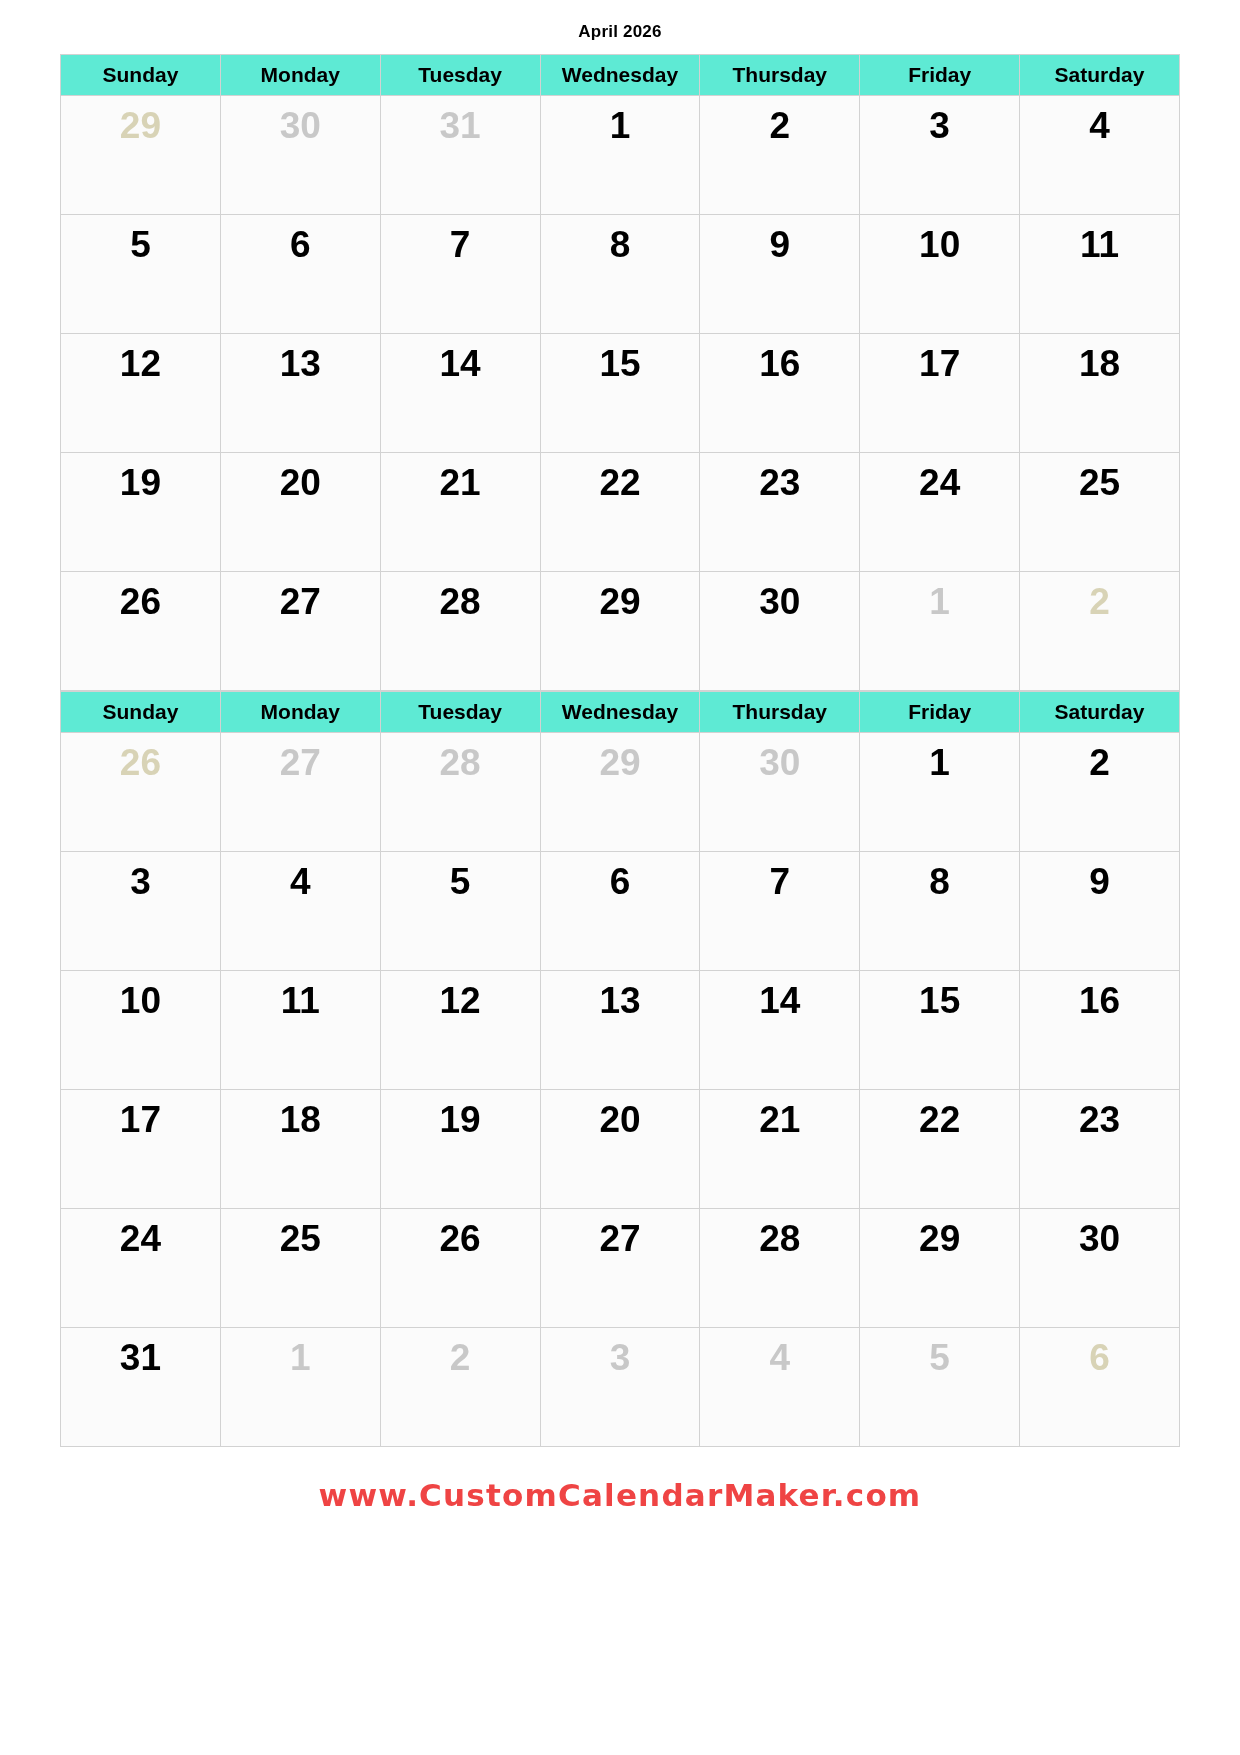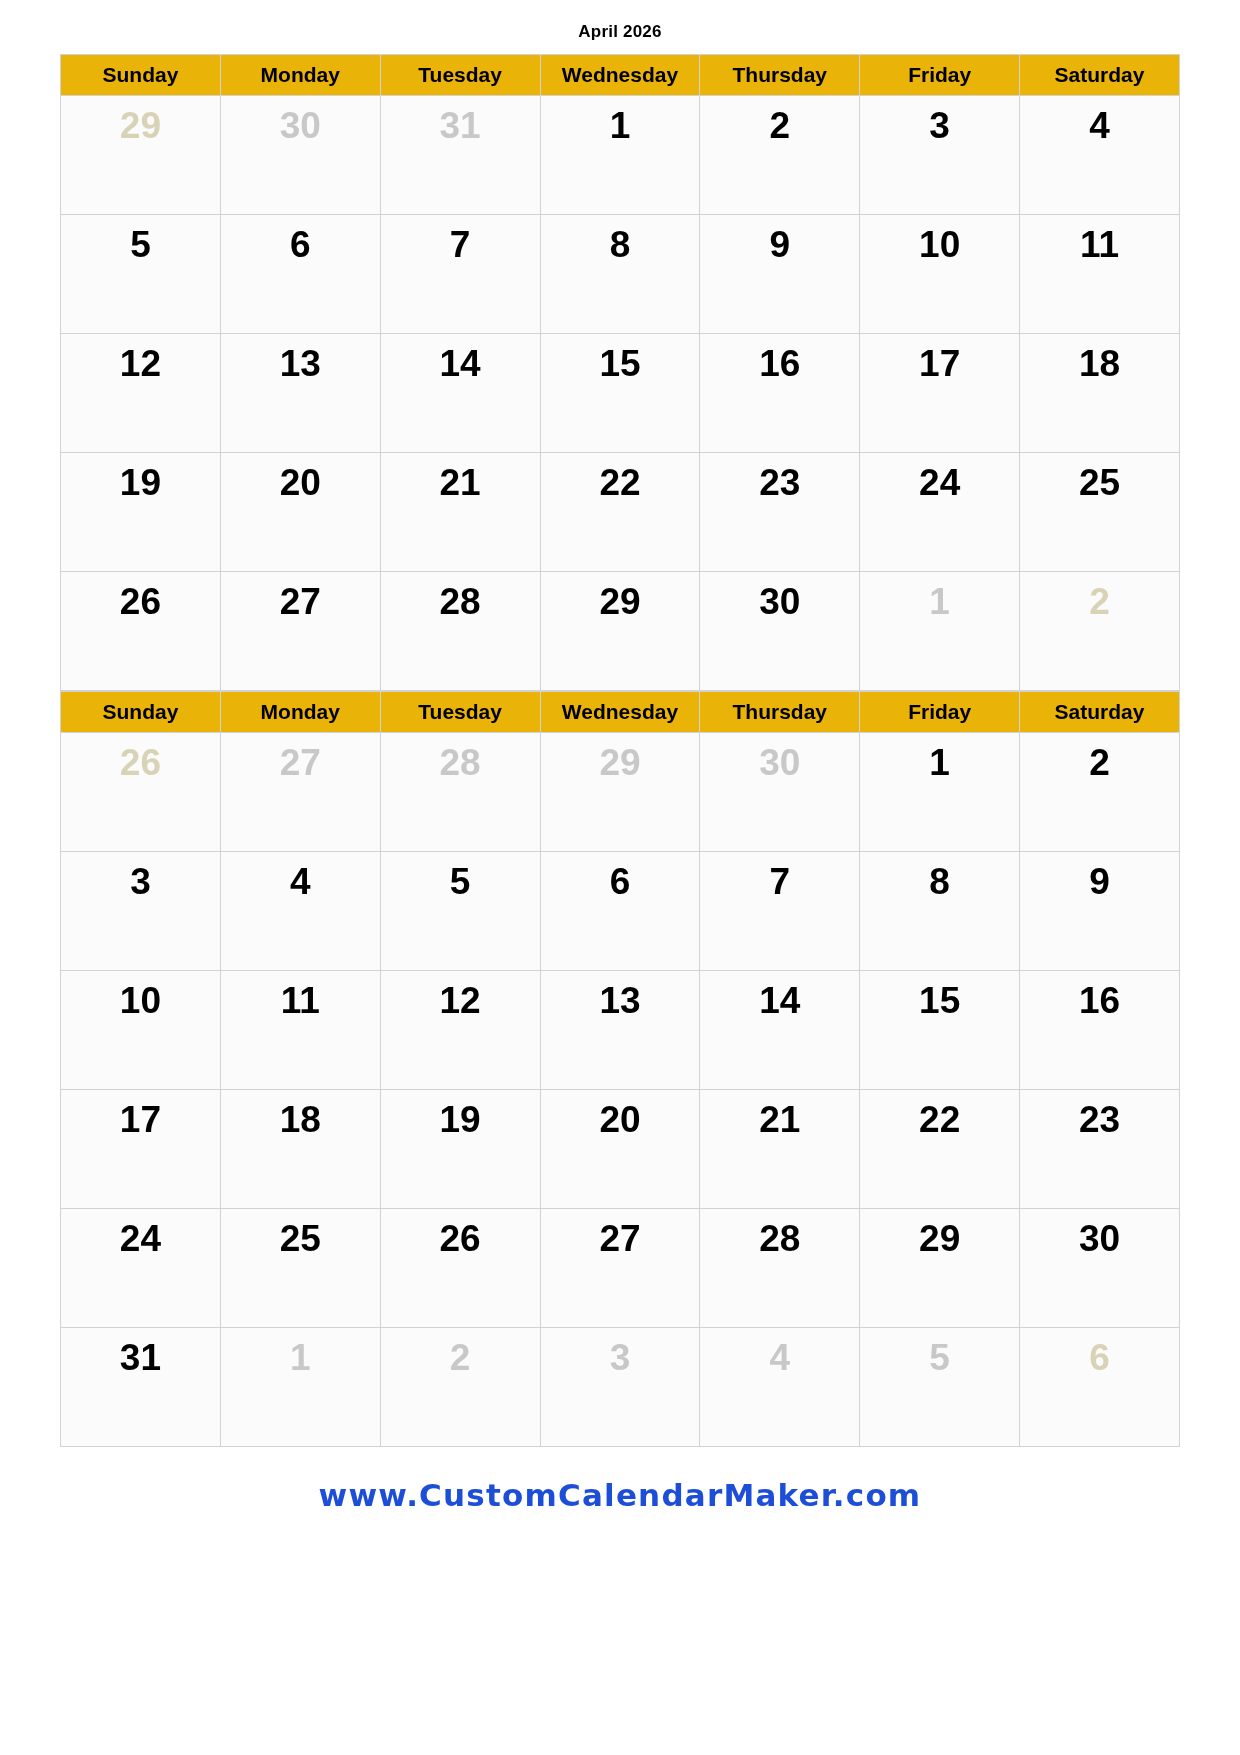--- a/index.html
+++ b/index.html
@@ -32,21 +32,21 @@
     color: #000000;
     padding: 22px 0 12px 0;
     letter-spacing: 0.2px;
   }
   table.cal {
     width: 1120px;
     border-collapse: collapse;
     table-layout: fixed;
   }
   table.cal th {
-    background: #eab308;
+    background: #5eead4;
     border: 1px solid #d2d2d2;
     font-size: 21px;
     font-weight: bold;
     color: #000000;
     height: 38px;
     text-align: center;
     vertical-align: middle;
   }
   table.cal td {
     border: 1px solid #d2d2d2;
@@ -74,21 +74,21 @@
   td.weekend.other .daynum {
     color: #d8d3b6;
   }
   .footer {
     text-align: center;
     margin-top: 30px;
   }
   .footer-link {
     font-size: 31px;
     font-weight: bold;
-    color: #1d4ed8;
+    color: #ef4444;
     letter-spacing: 1.2px;
     text-decoration: none;
     font-family: "DejaVu Sans", sans-serif;
   }
 </style>
 </head>
 <body>
 
 <div class="page">
 

